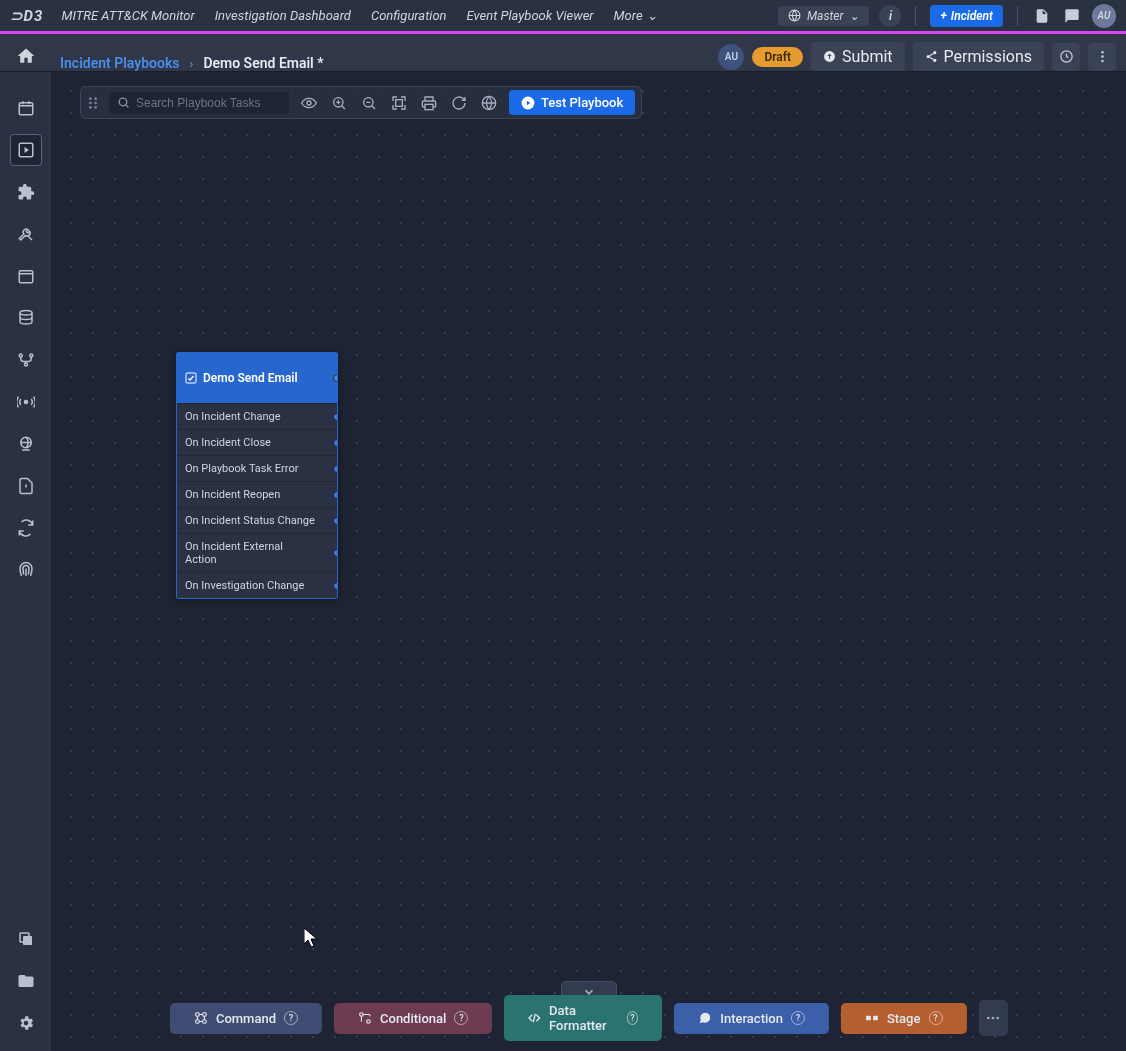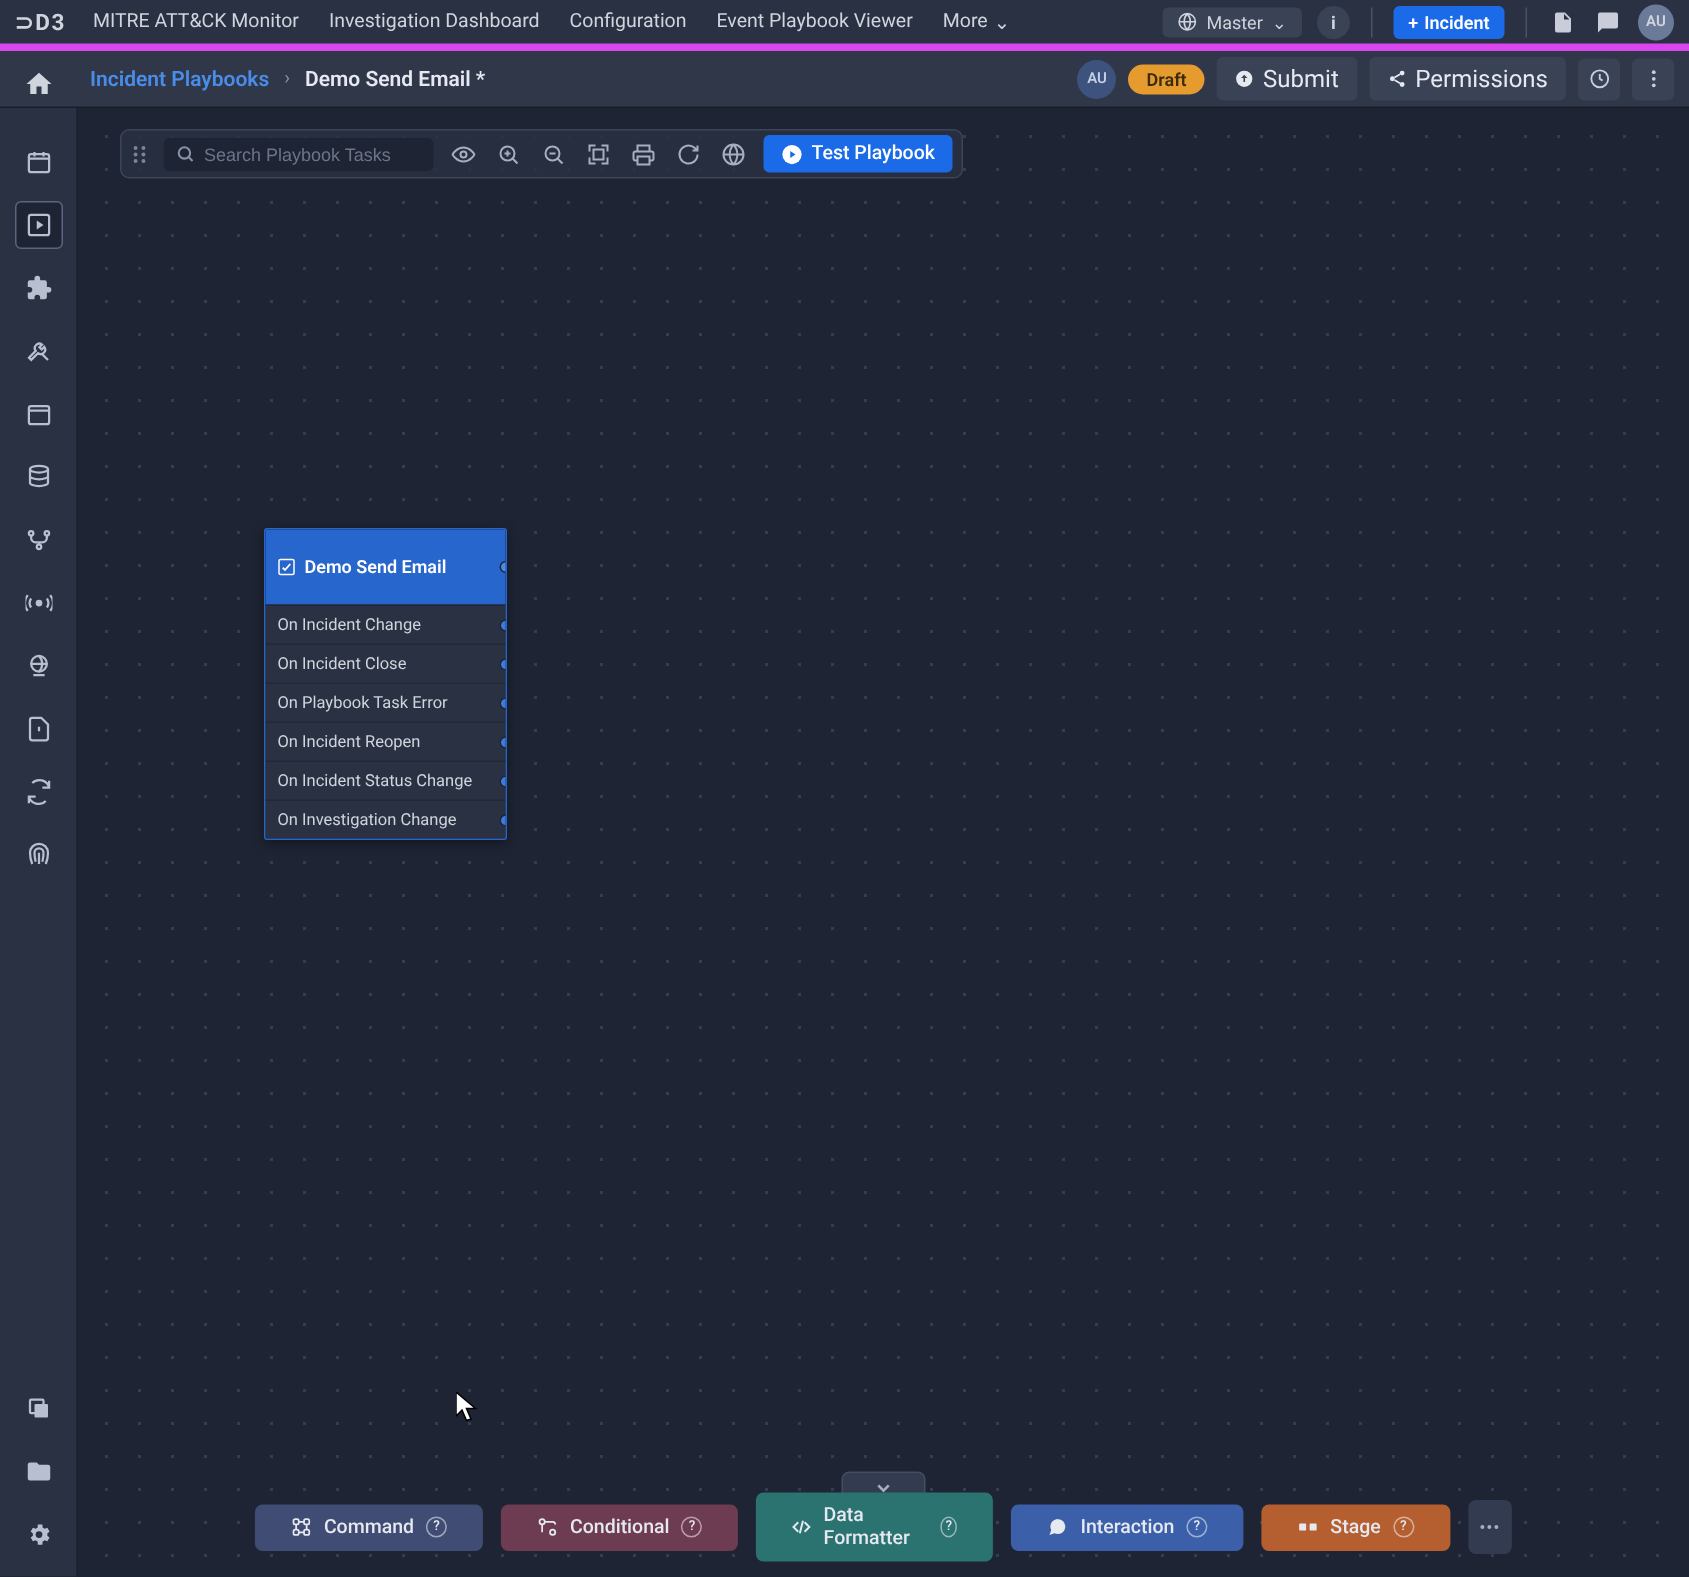--- a/index.html
+++ b/index.html
@@ -13,21 +13,22 @@
   font-size: 13px;
 }
 
 
 .top-header {
   height: 34px;
   background: #2a3142;
   display: flex;
   align-items: center;
   padding: 0 10px;
-  border-bottom: 5px solid #d946ef;
+  border-bottom: 3px solid #d946ef;
+  font-style: italic;
 }
 .logo { font-weight: bold; font-size: 15px; color: #d0d4dd; margin-right: 18px; letter-spacing: 1px; }
 .top-nav { display: flex; gap: 20px; flex: 1; }
 .top-nav-item { color: #d0d4dd; font-size: 13px; cursor: pointer; display:flex; align-items:center; gap:4px;}
 .top-right { display: flex; align-items: center; gap: 10px; padding-left: 12px; }
 .master-btn {
   background: #3a4256; color: #d0d4dd; padding: 3px 10px; border-radius: 4px;
   font-size: 12px; display: flex; align-items: center; gap: 6px; cursor: pointer;
 }
 .info-circle {
@@ -40,21 +41,21 @@
 }
 .top-divider { width: 1px; height: 20px; background: #495269; margin: 0 4px; }
 .top-icon-btn { width: 20px; height: 20px; display: flex; align-items: center; justify-content: center; cursor: pointer; color:#c8cdd9;}
 .avatar {
   width: 24px; height: 24px; border-radius: 50%; background: #6b7a99;
   display: flex; align-items: center; justify-content: center; font-size: 10px; font-weight: 600; color:#d0d4dd;
 }
 
 
 .breadcrumb-row {
-  height: 38px; background: #2f3749; display: flex; align-items: center;
+  height: 38px; background: #2f3749; display: flex; align-items: flex-end;
   padding: 0 10px 0 60px; border-bottom: 1px solid #1a1e29;
 }
 .home-ic {
   position: absolute; left: 12px; top: 42px; width: 28px; height: 28px;
   display:flex; align-items:center; justify-content:center; color:#d0d4dd; cursor:pointer;
 }
 .bc-link { color: #4a8de8; font-weight: 600; font-size: 14px; cursor: pointer; }
 .bc-sep { margin: 0 10px; color: #8a92a5; }
 .bc-current { color: #e6e9f0; font-weight: 600; font-size: 14px; }
 .bc-right { margin-left: auto; display: flex; align-items: center; gap: 8px; }
@@ -452,20 +453,24 @@
           </div>
         <div class="node-row">
             <span>On Incident Reopen</span>
             <div class="dot"></div>
           </div>
         <div class="node-row">
             <span>On Incident Status Change</span>
             <div class="dot"></div>
           </div>
         <div class="node-row">
+            <span>On Incident External Action</span>
+            <div class="dot"></div>
+          </div>
+        <div class="node-row">
             <span>On Investigation Change</span>
             <div class="dot"></div>
           </div>
       </div>
     </div>
 
     <div class="collapse-toggle">
       <svg width="14" height="14" viewBox="0 0 24 24" fill="none" stroke="currentColor" stroke-width="3">
           <path d="M6 9l6 6 6-6"></path>
         </svg>

